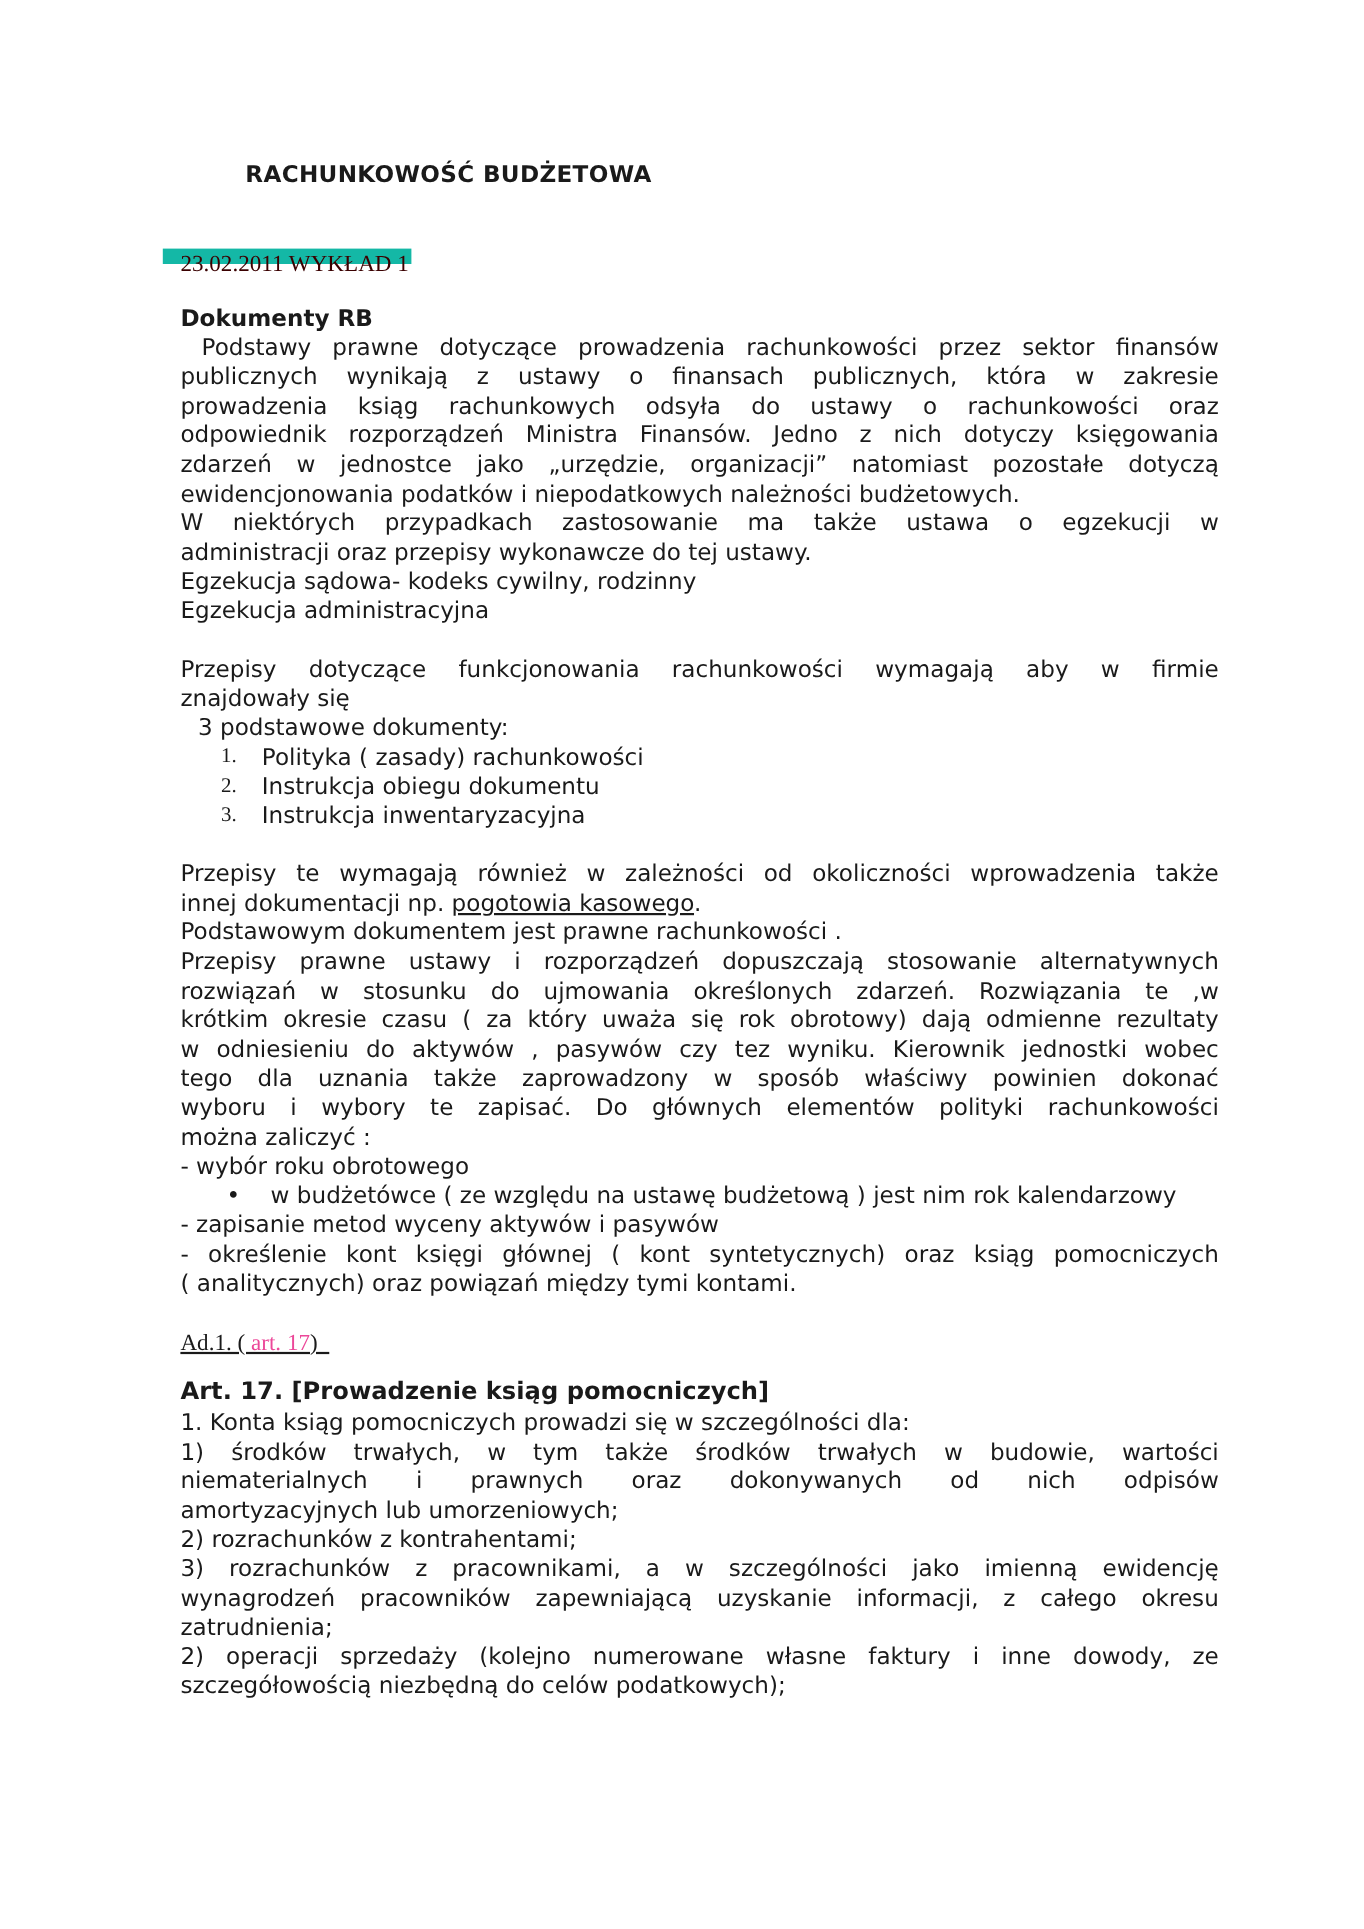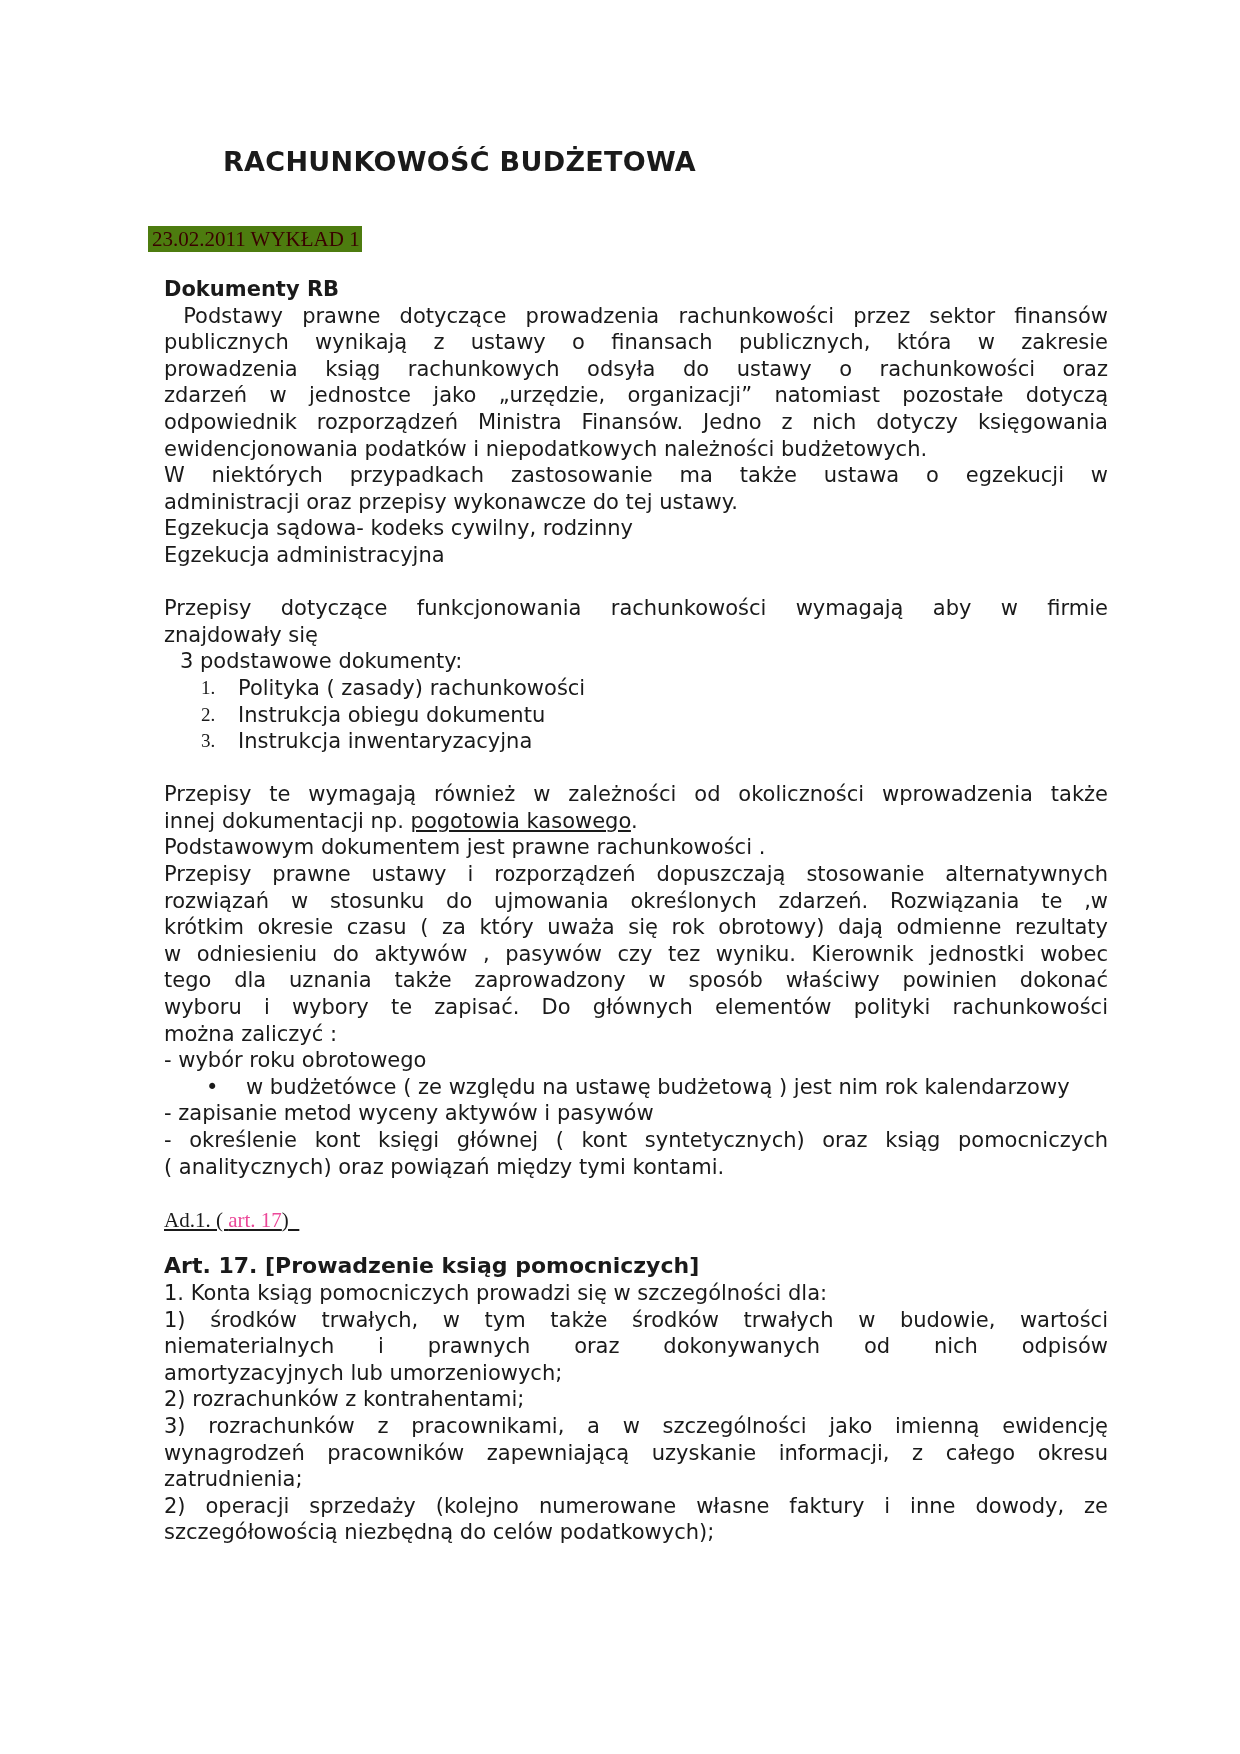--- a/index.html
+++ b/index.html
@@ -20,36 +20,36 @@
       left: 148px;
       top: 0;
       width: 944px;
     }
     .doc-title {
       position: absolute;
       left: 75px;
       top: 146px;
       font-family: "DejaVu Sans", sans-serif;
       font-weight: bold;
-      font-size: 27px;
+      font-size: 21px;
       letter-spacing: 0.3px;
       margin: 0;
       white-space: nowrap;
     }
     .date-label {
       position: absolute;
       left: 0;
       top: 226px;
-      background: #4d7c0f;
+      background: #14b8a6;
       color: #3a0000;
       font-family: "Liberation Serif", serif;
       font-size: 21px;
       line-height: 26px;
-      height: 26px;
-      padding: 0 2px 0 4px;
+      height: 14px;
+      padding: 0 2px 0 16px;
       white-space: nowrap;
     }
     .content {
       position: absolute;
       left: 16px;
       top: 276px;
       width: 944px;
       font-size: 21px;
       line-height: 26.6px;
     }
@@ -131,22 +131,22 @@
   <div class="date-label">23.02.2011  WYKŁAD 1</div>
 
   <div class="content">
 
     <h2 class="section-heading">Dokumenty RB</h2>
 
     <div>
       <p class="just" style="white-space:pre;text-align-last:justify"> Podstawy prawne dotyczące prowadzenia rachunkowości przez sektor finansów</p>
       <p class="just">publicznych wynikają z ustawy o finansach publicznych, która w zakresie</p>
       <p class="just">prowadzenia ksiąg rachunkowych odsyła do ustawy o rachunkowości oraz</p>
+      <p class="just">odpowiednik rozporządzeń Ministra Finansów. Jedno z nich dotyczy księgowania</p>
       <p class="just">zdarzeń w jednostce jako „urzędzie, organizacji” natomiast pozostałe dotyczą</p>
-      <p class="just">odpowiednik rozporządzeń Ministra Finansów. Jedno z nich dotyczy księgowania</p>
       <p class="line">ewidencjonowania podatków i niepodatkowych należności budżetowych.</p>
     </div>
 
     <div>
       <p class="just">W niektórych przypadkach zastosowanie ma także ustawa o egzekucji w</p>
       <p class="line">administracji oraz przepisy wykonawcze do tej ustawy.</p>
     </div>
 
     <p class="line">Egzekucja sądowa- kodeks cywilny, rodzinny</p>
     <p class="line">Egzekucja administracyjna</p>

